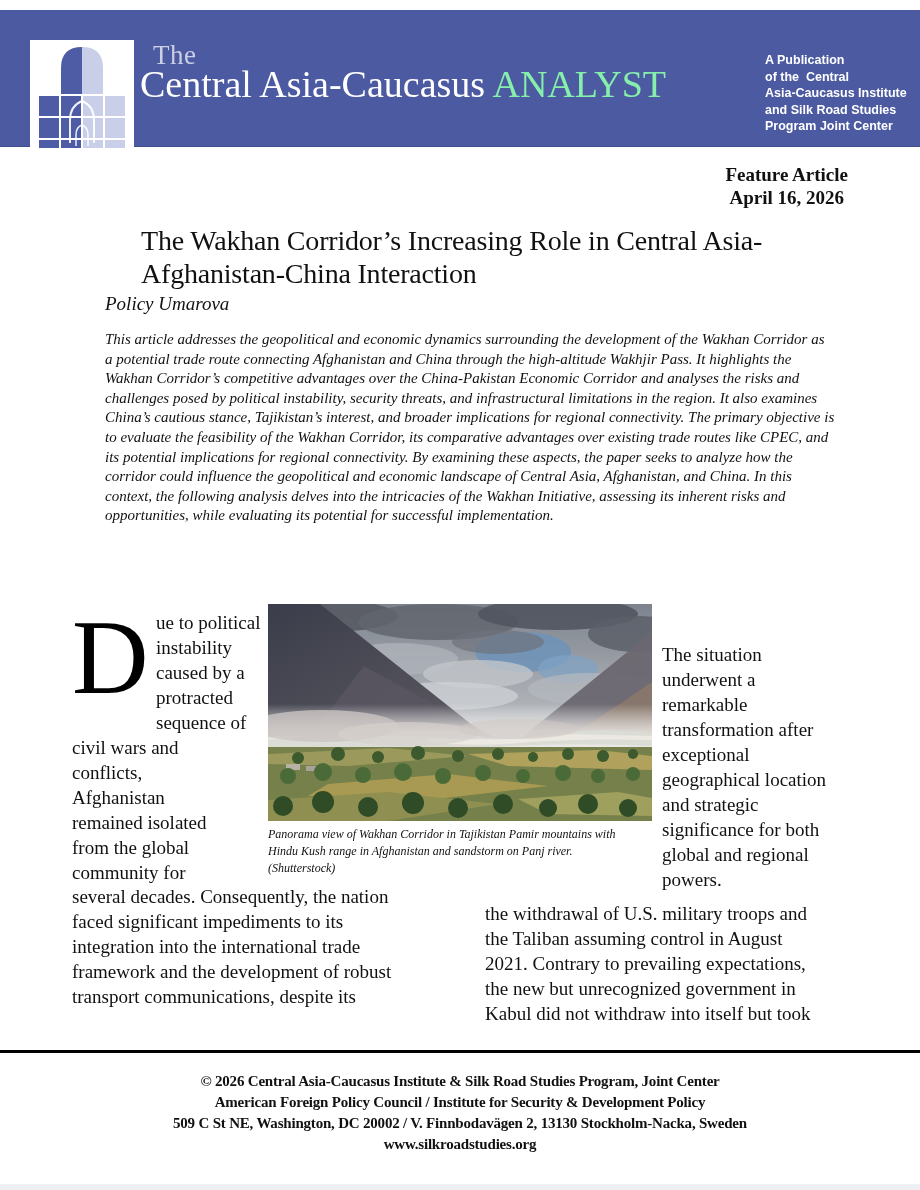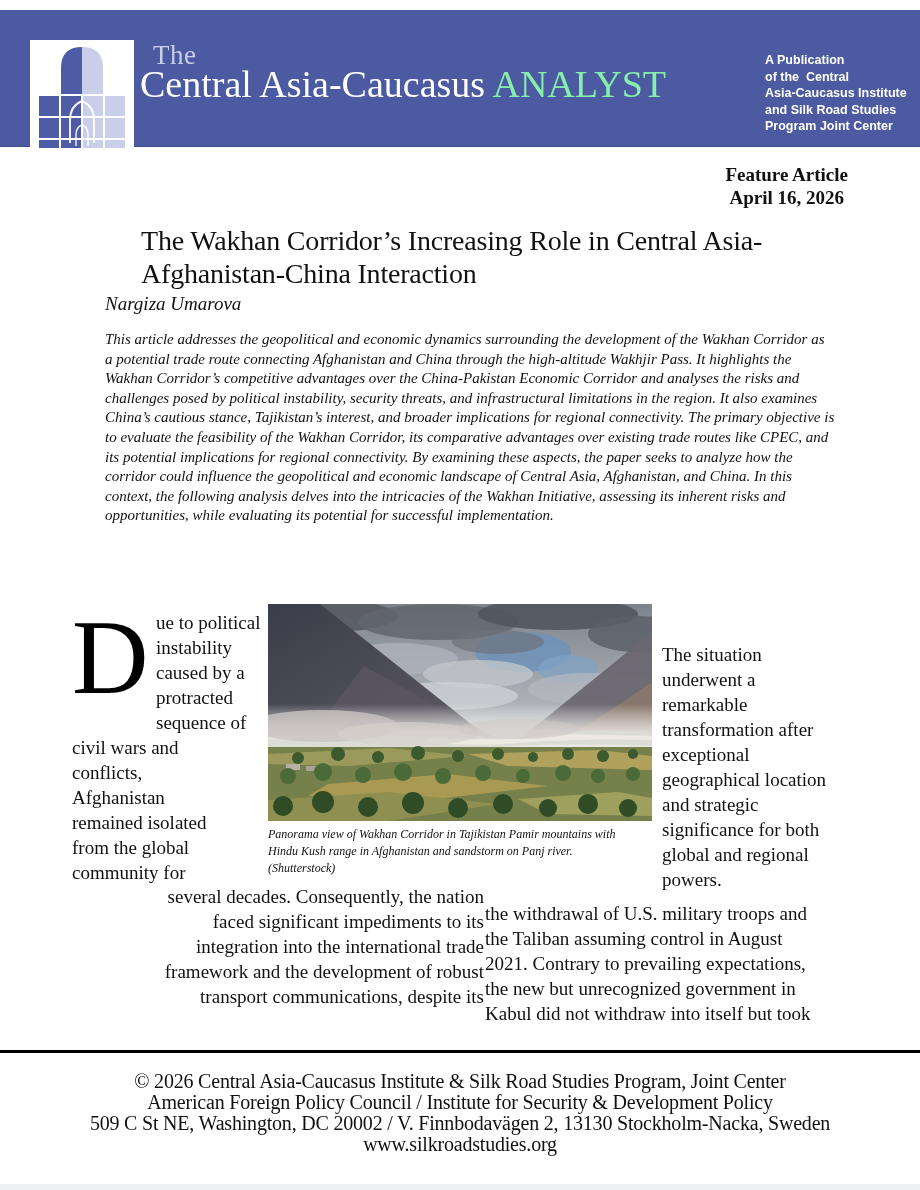--- a/index.html
+++ b/index.html
@@ -28,33 +28,33 @@
 
   
   .bodytext{font-size:19px;line-height:25px;}
   .col-left{position:absolute;left:72px;top:610px;width:198px;}
   .col-left .text{white-space:pre-line;}
   .dropcap-box{float:left;width:84px;height:125px;}
   .dropcap{display:block;font-size:106px;line-height:96px;color:#000;}
   .col-right{position:absolute;left:662px;top:612px;width:188px;}
   .col-right .p{white-space:pre-line;}
   .col-right .p2{margin-top:30px;}
-  .bl{position:absolute;left:72px;top:884px;width:412px;white-space:pre-line;text-align:right;}
+  .bl{position:absolute;left:72px;top:884px;width:412px;white-space:pre-line;}
   .br{position:absolute;left:485px;top:886px;width:378px;white-space:pre-line;margin-top:15px;}
 
   
   .fig{position:absolute;left:268px;top:604px;width:384px;}
   .fig svg{display:block;}
   .caption{margin-top:5px;text-align:left;font-style:italic;font-size:12px;
            line-height:17px;white-space:pre-line;}
 
   
   .rule{position:absolute;left:0;top:1050px;width:920px;height:3px;background:#000000;}
   .footer{position:absolute;left:0;top:1071px;width:920px;text-align:center;
-          font-size:20px;line-height:21px;letter-spacing:-0.2px;}
+          font-size:15px;line-height:21px;letter-spacing:-0.2px;font-weight:bold;}
   .bottom-strip{position:absolute;left:0;top:1184px;width:920px;height:6px;background:#eef0f3;}
 </style>
 </head>
 <body>
 
 <div class="page">
 
   <div class="banner">
     <div class="logo">
       <svg width="104" height="110" viewBox="0 0 104 110">
@@ -86,21 +86,21 @@
 Program Joint Center</div>
   </div>
 
   <div class="kicker-box">
     <div>Feature Article</div>
     <div>April 16, 2026</div>
   </div>
 
   <div class="title">The Wakhan Corridor’s Increasing Role in Central Asia-
 Afghanistan-China Interaction</div>
-  <div class="author">Nargiza Umarova</div>
+  <div class="author">Policy Umarova</div>
   <div class="abstract">This article addresses the geopolitical and economic dynamics surrounding the development of the Wakhan Corridor as a potential trade route connecting Afghanistan and China through the high-altitude Wakhjir Pass. It highlights the Wakhan Corridor’s competitive advantages over the China-Pakistan Economic Corridor and analyses the risks and challenges posed by political instability, security threats, and infrastructural limitations in the region. It also examines China’s cautious stance, Tajikistan’s interest, and broader implications for regional connectivity. The primary objective is to evaluate the feasibility of the Wakhan Corridor, its comparative advantages over existing trade routes like CPEC, and its potential implications for regional connectivity. By examining these aspects, the paper seeks to analyze how the corridor could influence the geopolitical and economic landscape of Central Asia, Afghanistan, and China. In this context, the following analysis delves into the intricacies of the Wakhan Initiative, assessing its inherent risks and opportunities, while evaluating its potential for successful implementation.</div>
 
   <div class="col-left bodytext"><span class="dropcap-box">
         <span class="dropcap">D</span>
       </span><span class="text">ue to political
 instability
 caused by a
 protracted
 sequence of
 civil wars and

